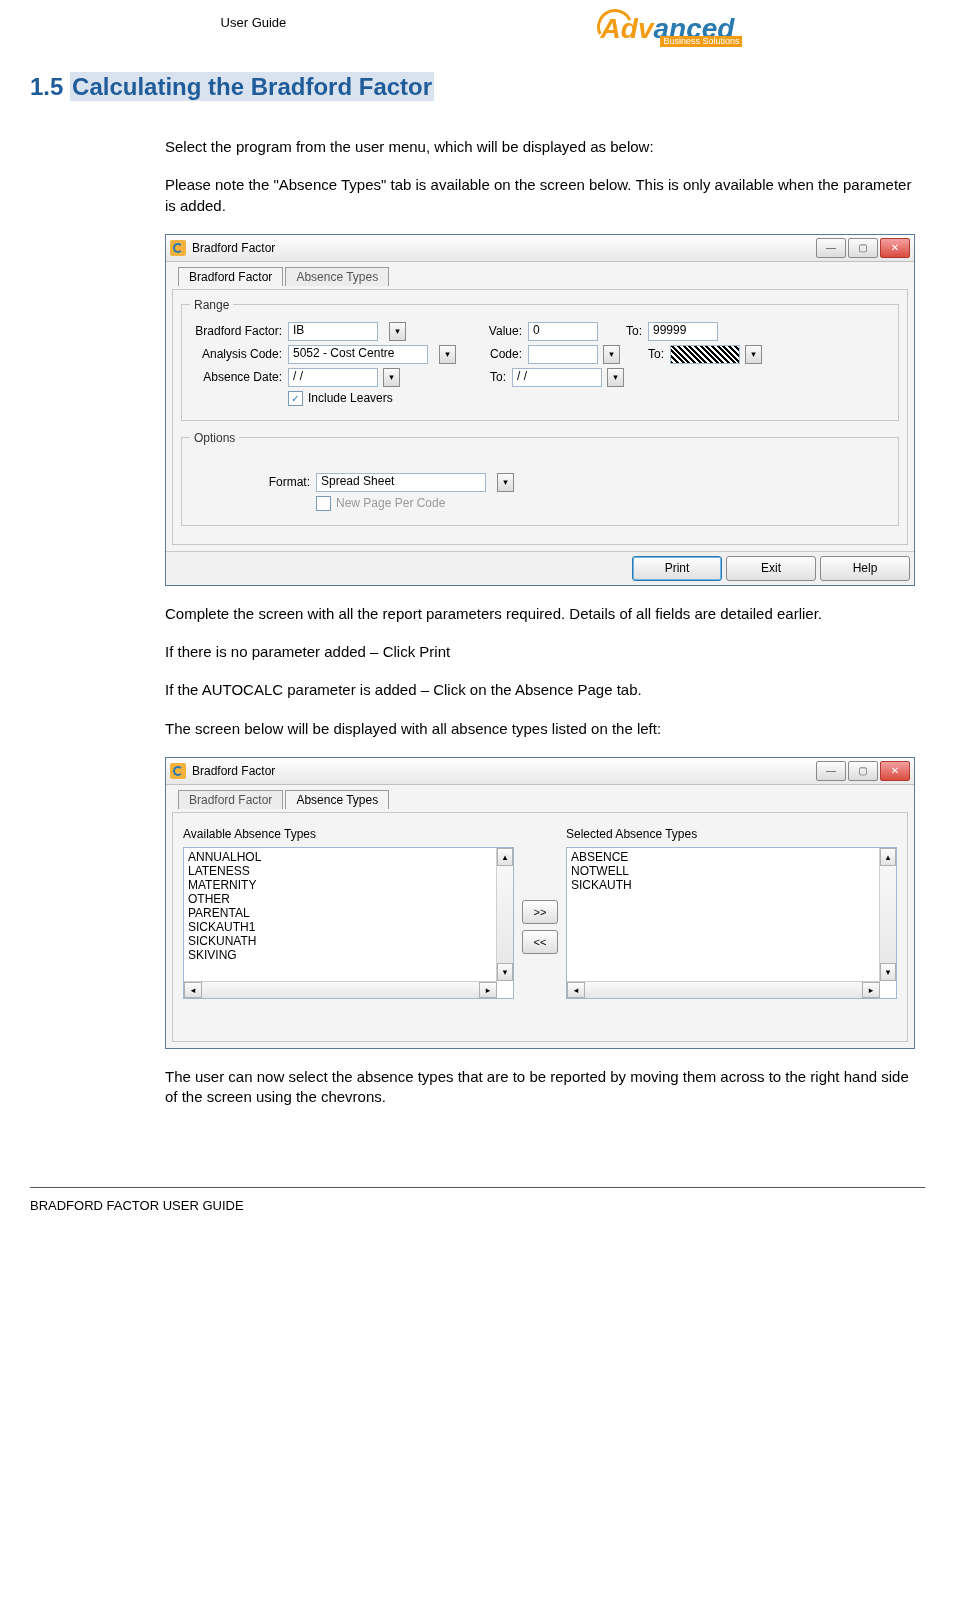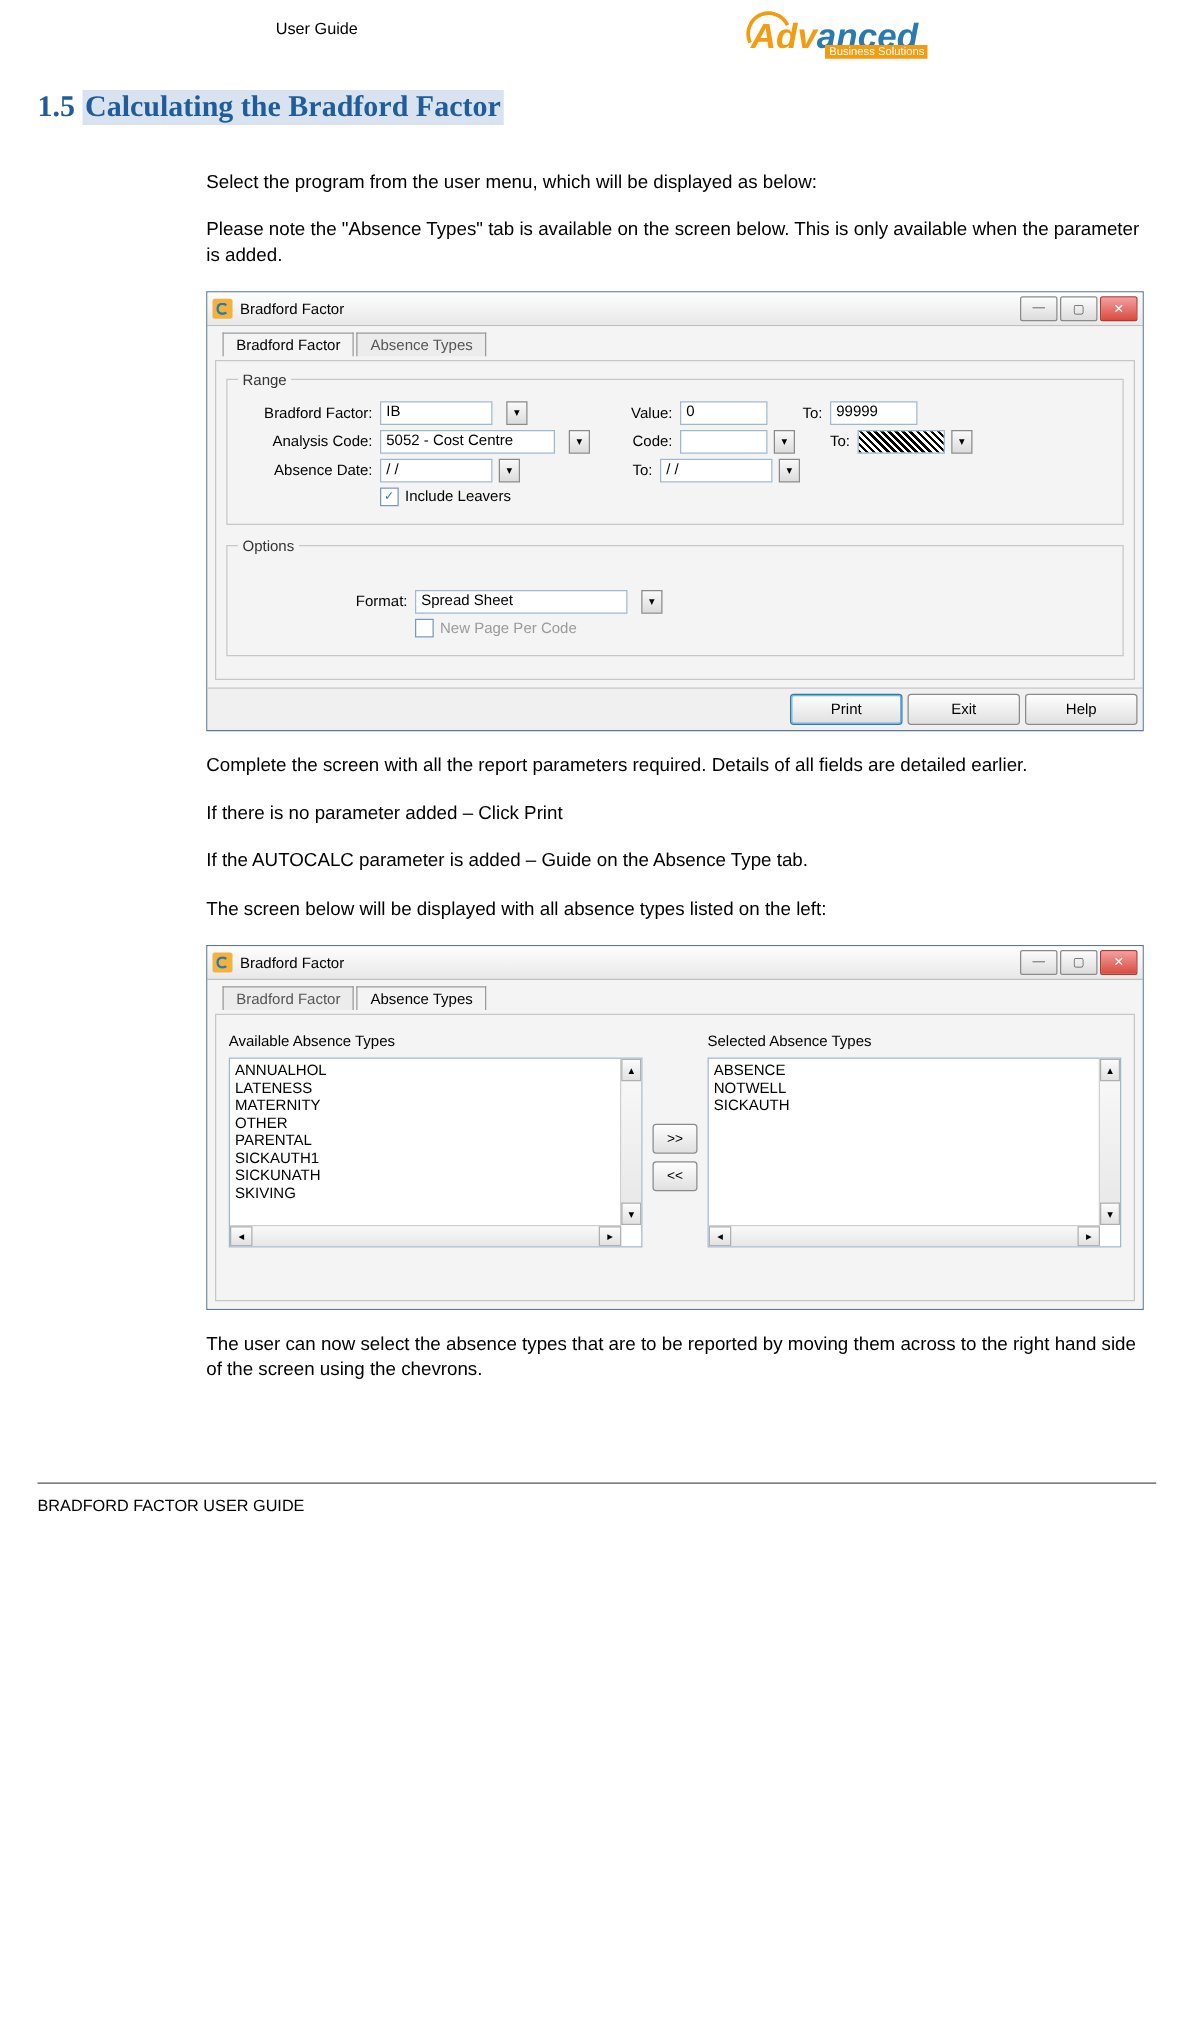--- a/index.html
+++ b/index.html
@@ -51,21 +51,21 @@
     bottom: -4px;
     background: #f39c12;
     color: #fff;
     padding: 1px 3px;
   }
   h2.section-heading {
     color: #1f5c99;
     font-weight: bold;
     font-size: 24px;
     margin: 30px 0 36px 0;
-    font-family: Liberation Serif, serif;
+    font-family: Liberation Sans, sans-serif;
   }
   h2.section-heading .num { background: none; }
   h2.section-heading .title-text { background: #d8e3ef; padding: 1px 2px; }
   .body-col {
     margin-left: 135px;
     margin-right: 10px;
   }
   .body-col p { margin: 0 0 18px 0; line-height: 1.35; }
 
   
@@ -131,21 +131,21 @@
     border: 1px solid #c7c7c7;
     background:#f4f4f4;
     padding: 8px;
   }
   fieldset.grp {
     border: 1px solid #c7c7c7;
     padding: 6px 8px 10px 8px;
     margin: 0 0 10px 0;
   }
   fieldset.grp legend { font-size:12px; padding:0 4px; color:#333;}
-  .row { display:flex; align-items:center; margin: 4px 16px; gap:6px;}
+  .row { display:flex; align-items:center; margin: 4px 0; gap:6px;}
   .row label.l { width: 92px; text-align:right; font-size:12px;}
   .row label.s { width: 38px; text-align:right; font-size:12px;}
   .txt {
     border: 1px solid #9fb8cf;
     background:#fff;
     height: 19px;
     padding: 0 4px;
     font-size: 12px;
     box-sizing: border-box;
   }
@@ -350,21 +350,21 @@
     </div>
     <div class="btnbar">
       <div class="btn primary">Print</div>
       <div class="btn">Exit</div>
       <div class="btn">Help</div>
     </div>
   </div>
 
   <p>Complete the screen with all the report parameters required. Details of all fields are detailed earlier.</p>
   <p>If there is no parameter added – Click Print</p>
-  <p>If the AUTOCALC parameter is added – Guide on the Absence Type tab.</p>
+  <p>If the AUTOCALC parameter is added – Click on the Absence Page tab.</p>
   <p>The screen below will be displayed with all absence types listed on the left:</p>
 
   <div class="win">
     <div class="win-titlebar">
       <span class="ico"></span>
       <span class="caption">Bradford Factor</span>
       <div class="win-btns">
         <span class="winbtn">—</span>
         <span class="winbtn">▢</span>
         <span class="winbtn close">✕</span>

